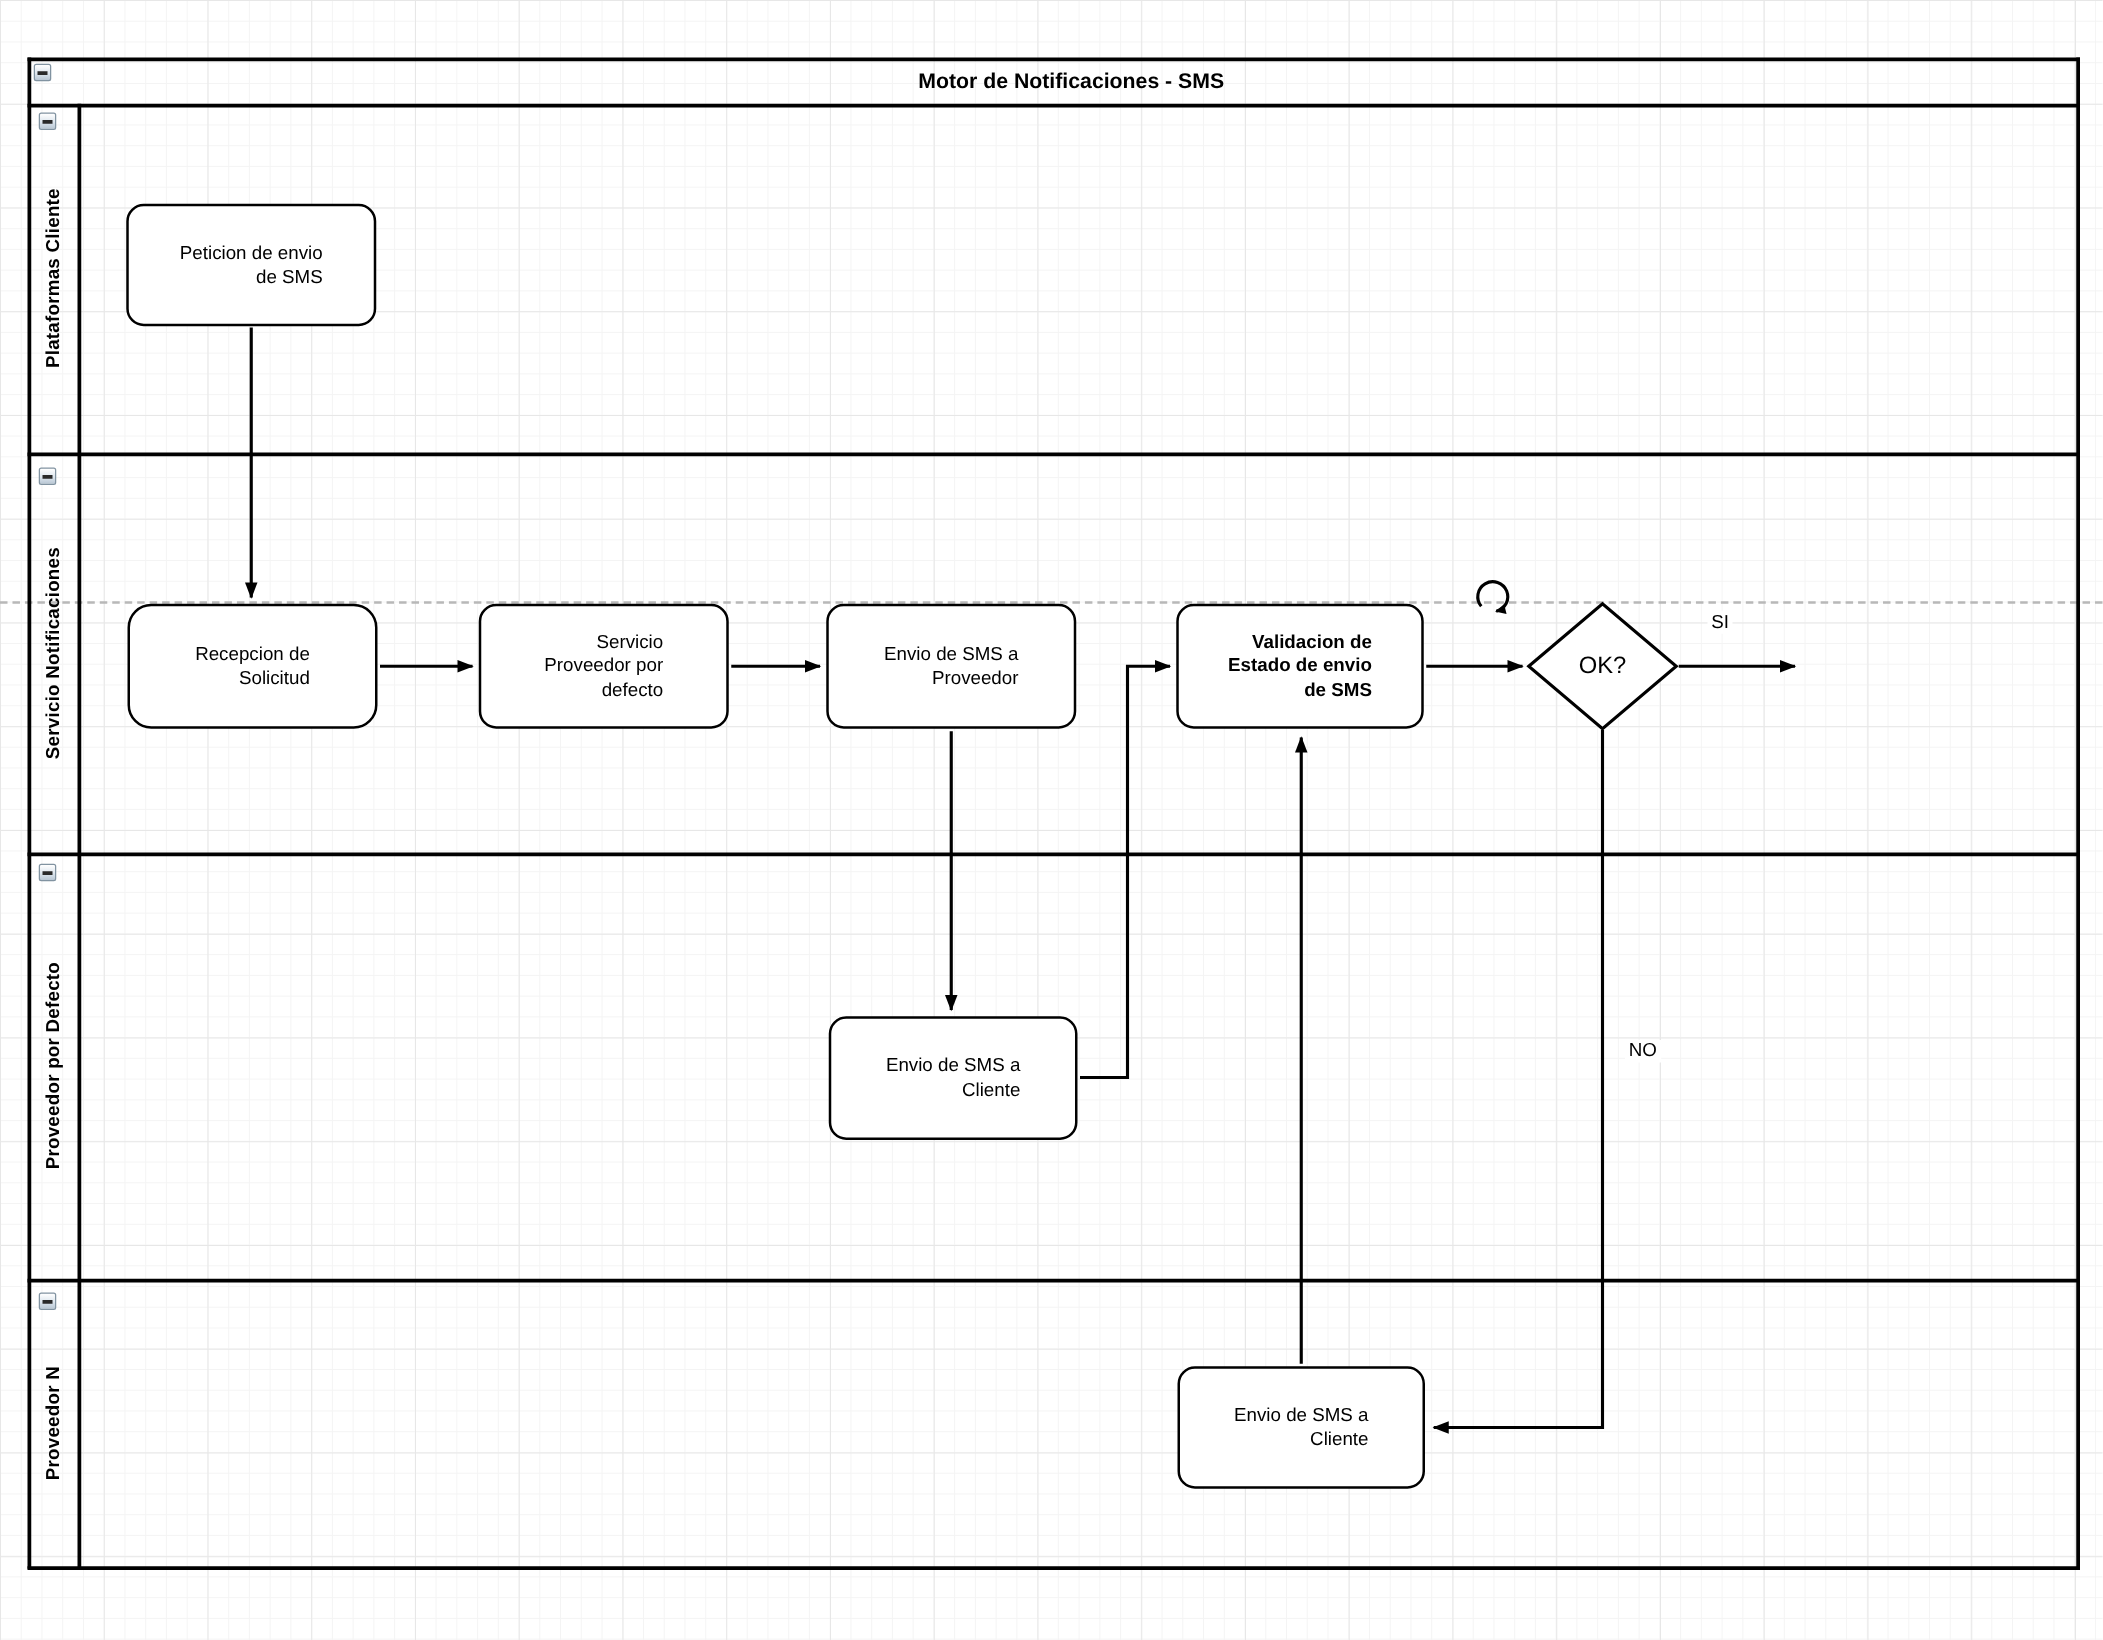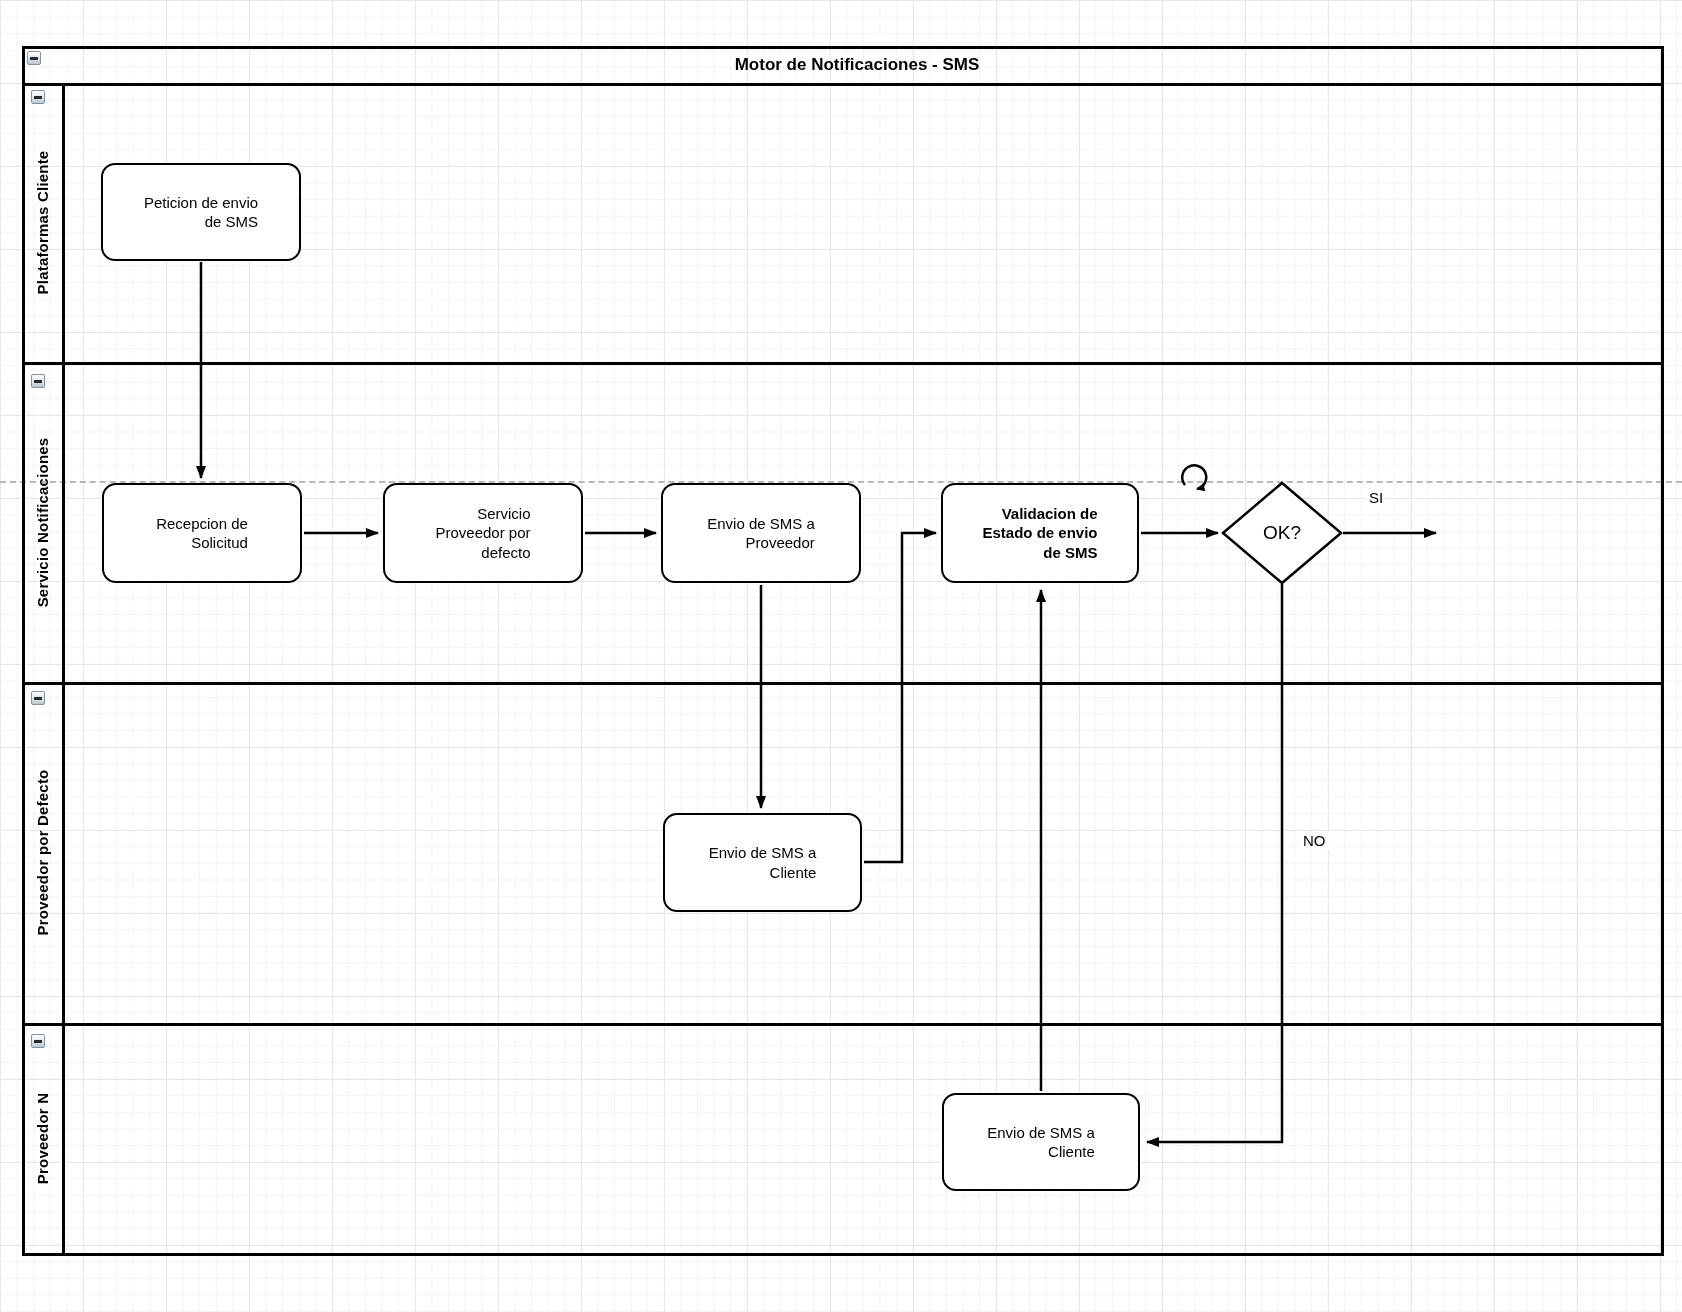--- a/index.html
+++ b/index.html
@@ -87,21 +87,21 @@
   </div>
 
   <div class="collapse-btn" style="left:27px;top:51px;"></div>
   <div class="collapse-btn" style="left:31px;top:90px;"></div>
   <div class="collapse-btn" style="left:31px;top:374px;"></div>
   <div class="collapse-btn" style="left:31px;top:691px;"></div>
   <div class="collapse-btn" style="left:31px;top:1034px;"></div>
 
   <div class="task" style="left:101px;top:163px;width:200px;height:98px;">Peticion de envio
 de SMS</div>
-  <div class="task" style="left:102px;top:483px;width:200px;height:100px;">Recepcion de
+  <div class="task" style="left:102px;top:483px;width:200px;height:100px;border-radius:19px;">Recepcion de
 Solicitud</div>
   <div class="task" style="left:383px;top:483px;width:200px;height:100px;">Servicio
 Proveedor por
 defecto</div>
   <div class="task" style="left:661px;top:483px;width:200px;height:100px;">Envio de SMS a
 Proveedor</div>
   <div class="task" style="left:941px;top:483px;width:198px;height:100px;font-weight:bold;">Validacion de
 Estado de envio
 de SMS</div>
   <div class="task" style="left:663px;top:813px;width:199px;height:99px;">Envio de SMS a

